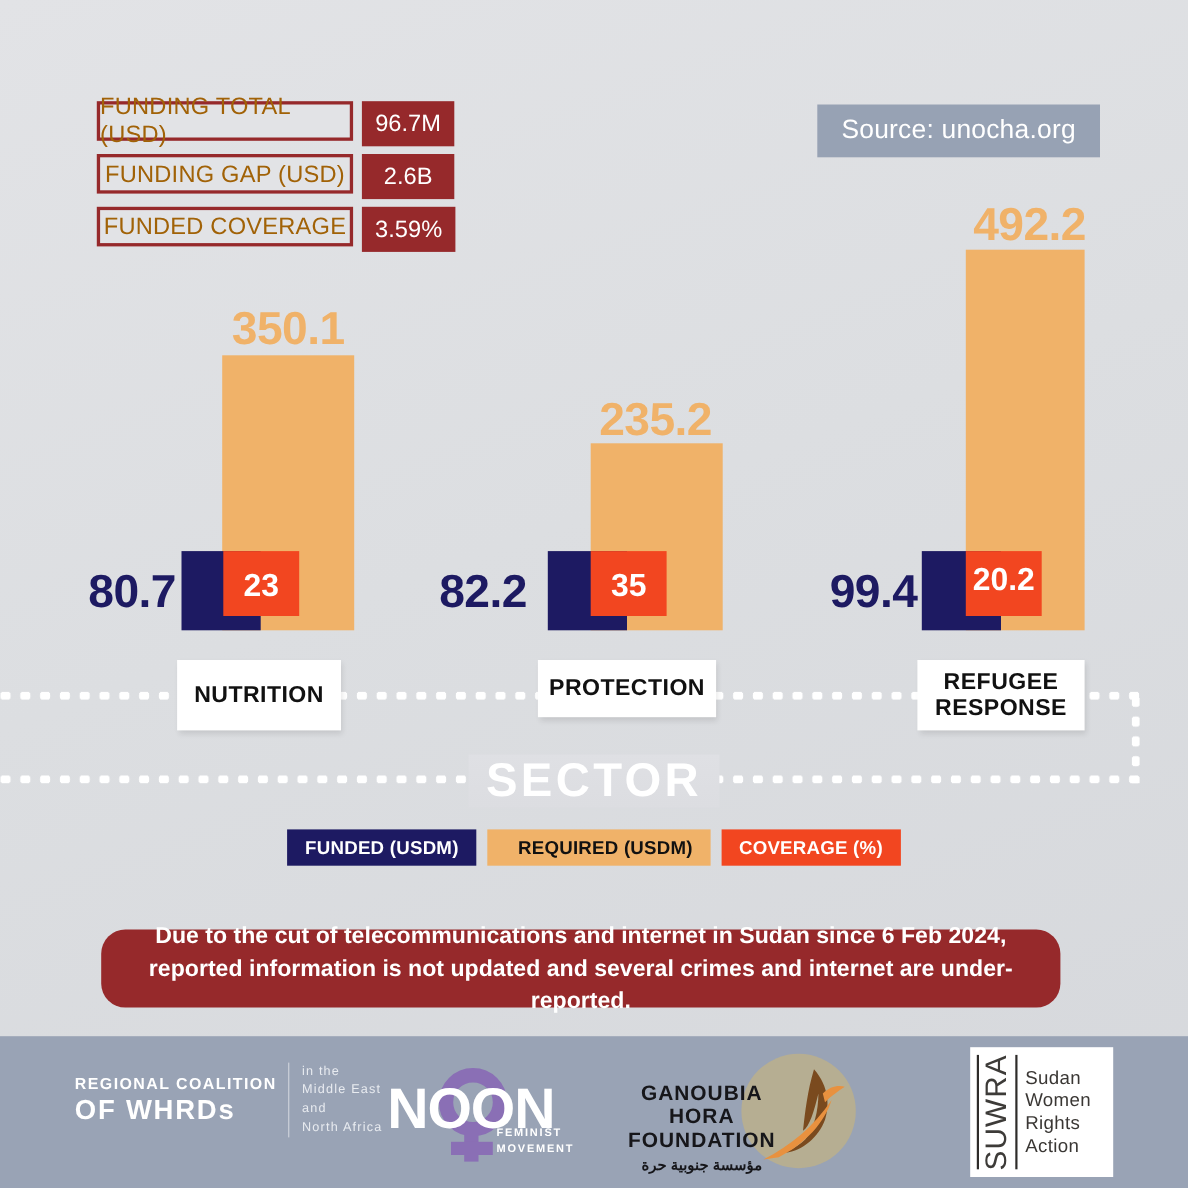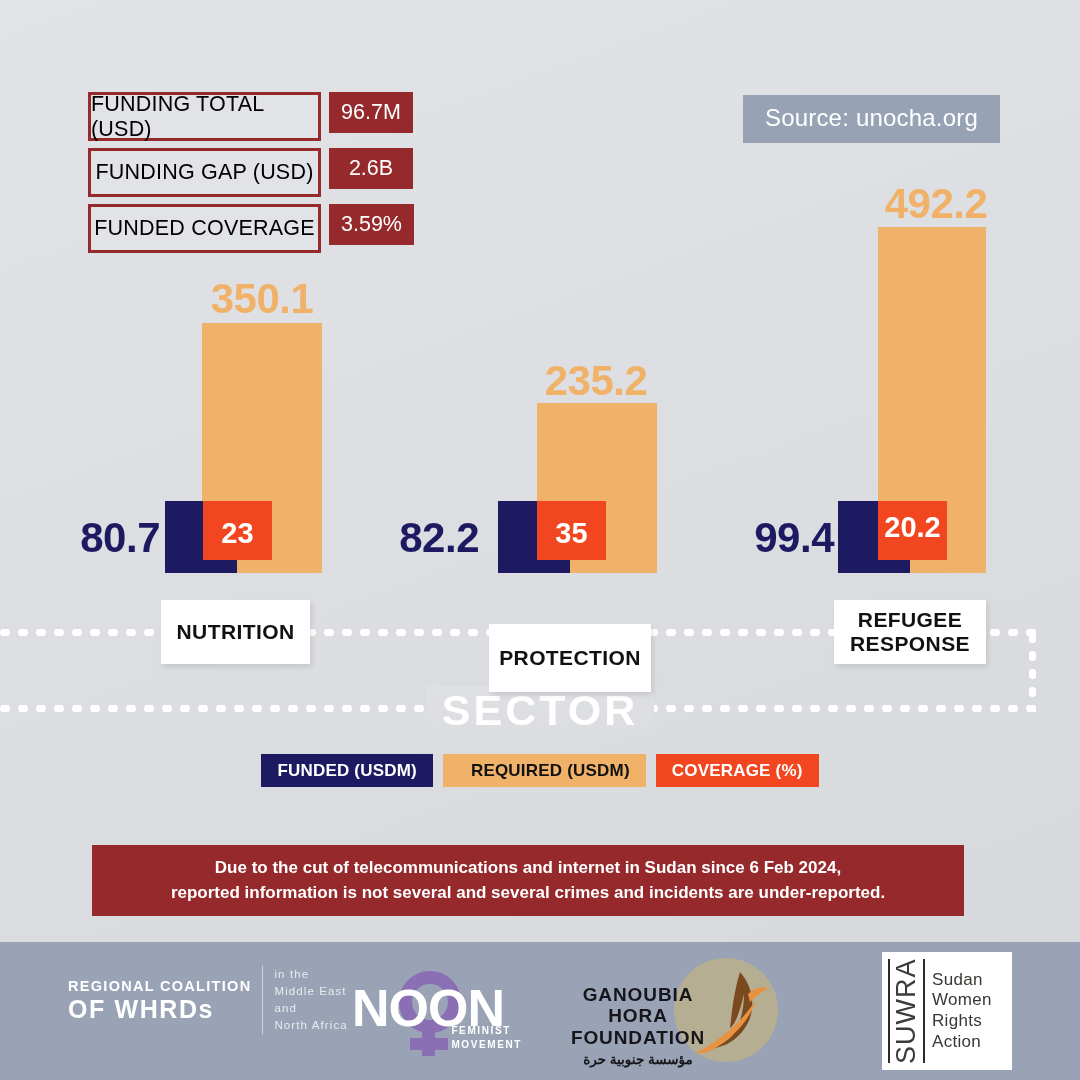--- a/index.html
+++ b/index.html
@@ -15,24 +15,24 @@
     background: linear-gradient(160deg, #e2e3e6 0%, #dcdee1 45%, #d6d8dc 100%);
   }
 
   
   .kpi-table {
     position: absolute; left: 88px; top: 92px;
     display: flex; flex-direction: column; gap: 7px;
   }
   .kpi-row { display: flex; gap: 8px; align-items: stretch; }
   .kpi-label {
-    width: 233px; height: 49px;
+    width: 233px; height: 36px;
     border: 3px solid #96292b;
     background: #e2e3e6;
-    color: #000000;
+    color: #a16207;
     font-size: 21.5px; font-weight: 400;
     letter-spacing: .2px;
     display: flex; align-items: center; justify-content: center;
   }
   .kpi-value {
     min-width: 84px; height: 41px;
     background: #96292b; color: #ffffff;
     font-size: 21.5px; font-weight: 400;
     display: flex; align-items: center; justify-content: center;
     padding: 0 12px;
@@ -136,22 +136,23 @@
   .legend-coverage { background: #f24620; color: #ffffff; }
 
   
   .disclaimer {
     position: absolute; left: 92px; top: 845px;
     width: 872px; height: 71px;
     background: #96292b; color: #ffffff;
     display: flex; flex-direction: column;
     align-items: center; justify-content: center;
     text-align: center;
-    font-size: 17px; font-weight: 700;
+    font-size: 21px; font-weight: 700;
     line-height: 1.42;
+    border-radius: 22px;
   }
 
   
   .footer {
     position: absolute; left: 0; bottom: 0;
     width: 1080px; height: 138px;
     background: #99a3b5;
     display: flex; align-items: center;
   }
   .logo { position: absolute; }
@@ -272,36 +273,36 @@
 
     <div class="dot-rule" style="left:-4px; top:629px; width:1040px;"></div>
     <div class="dot-rule" style="left:-4px; top:705px; width:1040px;"></div>
     <div class="dot-rule-v" style="left:1029px; top:629px; height:83px;"></div>
 
     <div class="axis-title">
       <span>SECTOR</span>
     </div>
 
     <div class="cat-chip" style="left:161px; top:600px; width:149px; height:64px;">NUTRITION</div>
-    <div class="cat-chip" style="left:489px; top:624px; width:162px; height:68px;">PROTECTION</div>
+    <div class="cat-chip" style="left:489px; top:600px; width:162px; height:52px;">PROTECTION</div>
     <div class="cat-chip" style="left:834px; top:600px; width:152px; height:64px;">
       <span>REFUGEE RESPONSE</span>
     </div>
 
   </div>
 
   <div class="legend">
     <div class="legend-item legend-funded">FUNDED (USDM)</div>
     <div class="legend-item legend-required">REQUIRED (USDM)</div>
     <div class="legend-item legend-coverage">COVERAGE (%)</div>
   </div>
 
   <div class="disclaimer">
     <div>Due to the cut of telecommunications and internet in Sudan since 6 Feb 2024,</div>
-    <div>reported information is not several and several crimes and incidents are under-reported.</div>
+    <div>reported information is not updated and several crimes and internet are under-reported.</div>
   </div>
 
   <div class="footer">
 
     <div class="logo logo-whrd">
       <div class="whrd-main">
         <div class="whrd-l1">REGIONAL COALITION</div>
         <div class="whrd-l2">OF WHRDs</div>
       </div>
       <div class="whrd-div"></div>

